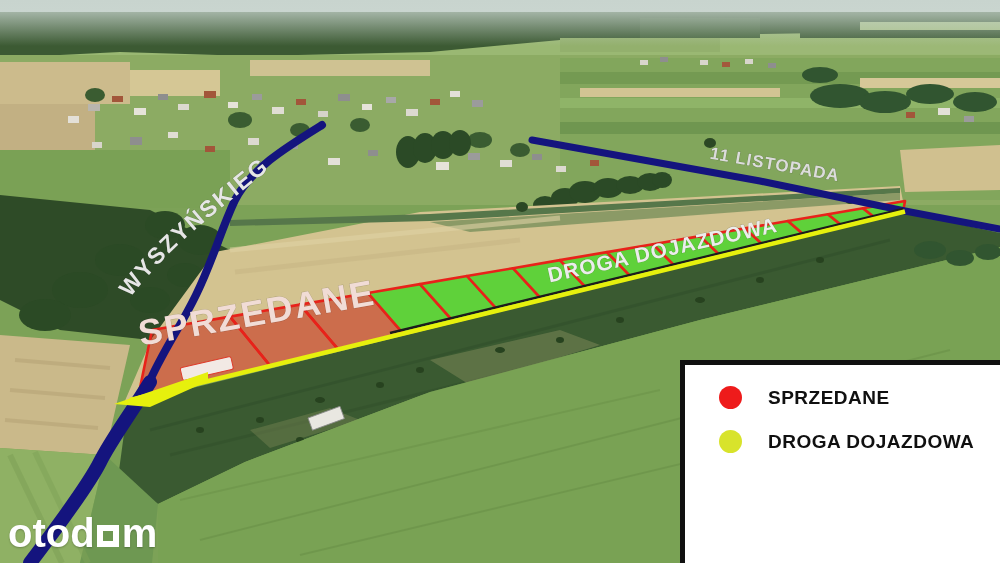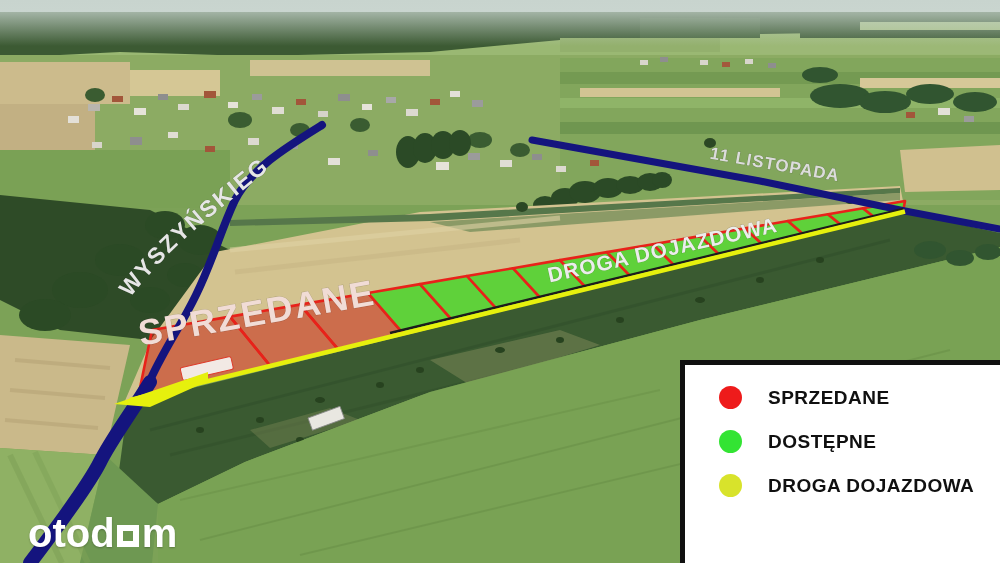--- a/index.html
+++ b/index.html
@@ -21,21 +21,21 @@
           border-left:5px solid #101010;border-top:5px solid #101010;
           box-sizing:border-box;padding:21px 0 0 34px;}
   .legend-row{display:flex;align-items:center;margin-bottom:21px;height:23px;}
   .legend-dot{width:23px;height:23px;border-radius:50%;flex:0 0 23px;}
   .legend-label{margin-left:26px;font-size:19px;font-weight:bold;color:#101010;
                 letter-spacing:.5px;white-space:nowrap;}
 
   
   .logo{position:absolute;left:8px;bottom:10px;color:#ffffff;font-weight:bold;
         font-size:40px;letter-spacing:0;line-height:1;
-        text-shadow:0 1px 2px rgba(0,0,0,.25);margin-left:20px;}
+        text-shadow:0 1px 2px rgba(0,0,0,.25);}
   .logo-square{display:inline-block;width:10px;height:10px;border:6px solid #ffffff;
                margin:0 3px 0 2px;}
 </style>
 </head>
 <body>
 
 <div class="stage">
 
   <svg class="scene" width="1000" height="563" viewBox="0 0 1000 563" xmlns="http://www.w3.org/2000/svg">
     <defs>
@@ -251,24 +251,20 @@
     <text class="maplabel lbl-sprz" text-anchor="middle" transform="translate(259,325) rotate(-10)">SPRZEDANE</text>
   </svg>
 
   <div class="legend">
     <div id="legend-rows">
     <div class="legend-row">
       <span class="legend-dot" style="background: rgb(238, 27, 27);"></span>
       <span class="legend-label">SPRZEDANE</span>
     </div>
 
-    <div class="legend-row">
-      <span class="legend-dot" style="background: rgb(51, 228, 51);"></span>
-      <span class="legend-label">DOSTĘPNE</span>
-    </div>
 
     <div class="legend-row">
       <span class="legend-dot" style="background: rgb(216, 227, 43);"></span>
       <span class="legend-label">DROGA DOJAZDOWA</span>
     </div>
 
   </div>
   </div>
 
   <div class="logo">

